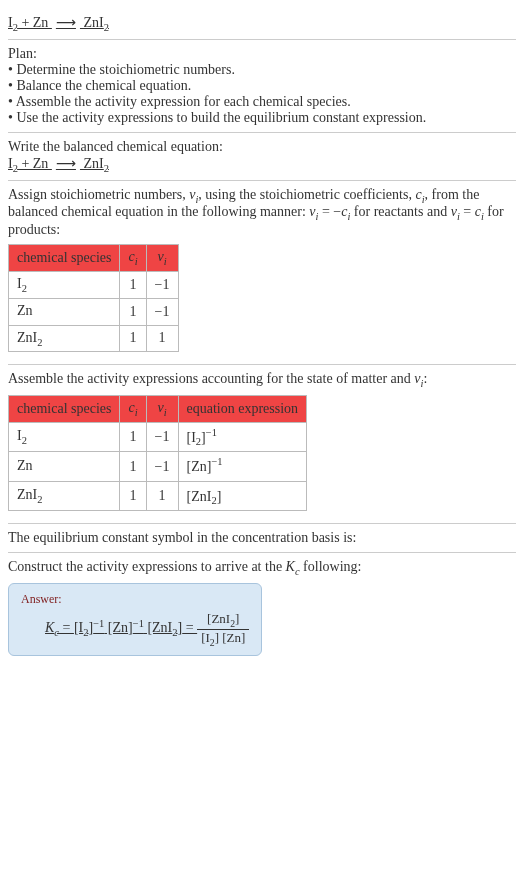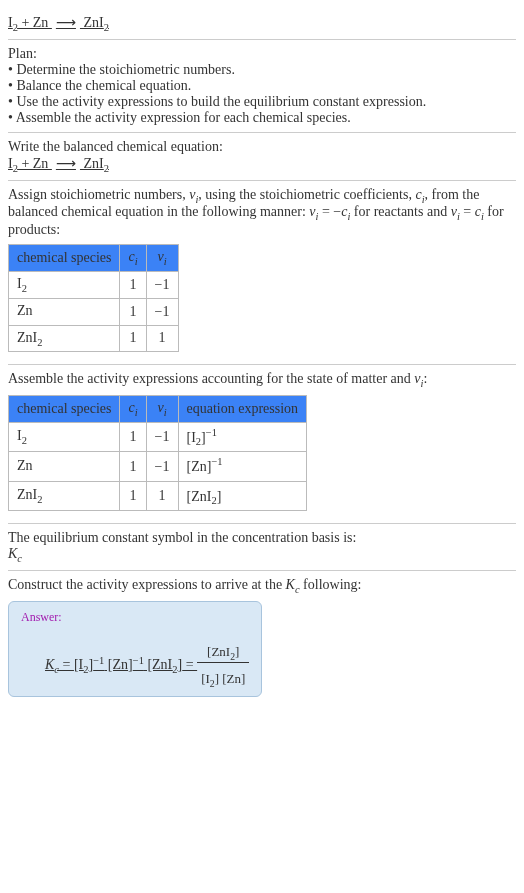--- a/index.html
+++ b/index.html
@@ -38,79 +38,78 @@
       border-collapse: collapse;
       margin: 6px 0;
     }
     th, td {
       border: 1px solid #bbb;
       padding: 4px 8px;
       text-align: left;
       font-weight: normal;
     }
     th {
-      background: #3b82f6;
+      background: #ef4444;
     }
     td.center, th.center {
       text-align: center;
       margin-top: 18px;
     }
     .answer-box {
       background: #d9e8f5;
       border: 1px solid #a8c4dd;
       border-radius: 6px;
       padding: 8px 12px;
       margin: 6px 0;
       display: inline-block;
     }
     .answer-label {
       font-size: 12px;
-      color: #a21caf;
-      margin-bottom: 19px;
+      color: #7f1d1d;
+      margin-bottom: 4px;
     }
     .formula {
       white-space: nowrap;
       text-decoration: underline;
     }
     .frac {
       display: inline-block;
       vertical-align: middle;
       text-align: center;
       font-size: 13px;
     }
     .frac .num {
       display: block;
       border-bottom: 1px solid #333;
       padding: 0 4px;
     }
     .frac .den {
       display: block;
       padding: 0 4px;
-      margin-top: 8px;
     }
     .arrow {
       padding: 0 4px;
     }
   </style>
 </head>
 <body>
 
 <div class="section">
   <div class="formula">
     <span>I</span><span class="sub">2</span><span> + Zn </span><span class="arrow">⟶</span><span> ZnI</span><span class="sub">2</span>
   </div>
 </div>
 <hr>
 
 <div class="section">
   <div>Plan:</div>
   <div>• Determine the stoichiometric numbers.</div>
   <div>• Balance the chemical equation.</div>
+  <div>• Assemble the activity expression for each chemical species.</div>
   <div>• Use the activity expressions to build the equilibrium constant expression.</div>
-  <div>• Assemble the activity expression for each chemical species.</div>
 </div>
 <hr>
 
 <div class="section">
   <div>Write the balanced chemical equation:</div>
   <div class="formula">
     <span>I</span><span class="sub">2</span><span> + Zn </span><span class="arrow">⟶</span><span> ZnI</span><span class="sub">2</span>
   </div>
 </div>
 <hr>
@@ -176,21 +175,20 @@
       <td class="center">1</td>
       <td><span>[ZnI</span><span class="sub">2</span><span>]</span><span class="sup"></span></td>
     </tr>
   </tbody>
     </table>
 </div>
 <hr>
 
 <div class="section">
   <div>The equilibrium constant symbol in the concentration basis is:</div>
-  <div><span class="italic">K</span><span class="sub italic">c</span></div>
 </div>
 <hr>
 
 <div class="section">
   <div>
     <span>Construct the activity expressions to arrive at the </span><span class="italic">K</span><span class="sub italic">c</span><span> following:</span>
   </div>
   <div class="answer-box">
     <div class="answer-label">Answer:</div>
     <div class="formula" style="padding-left:24px;">

